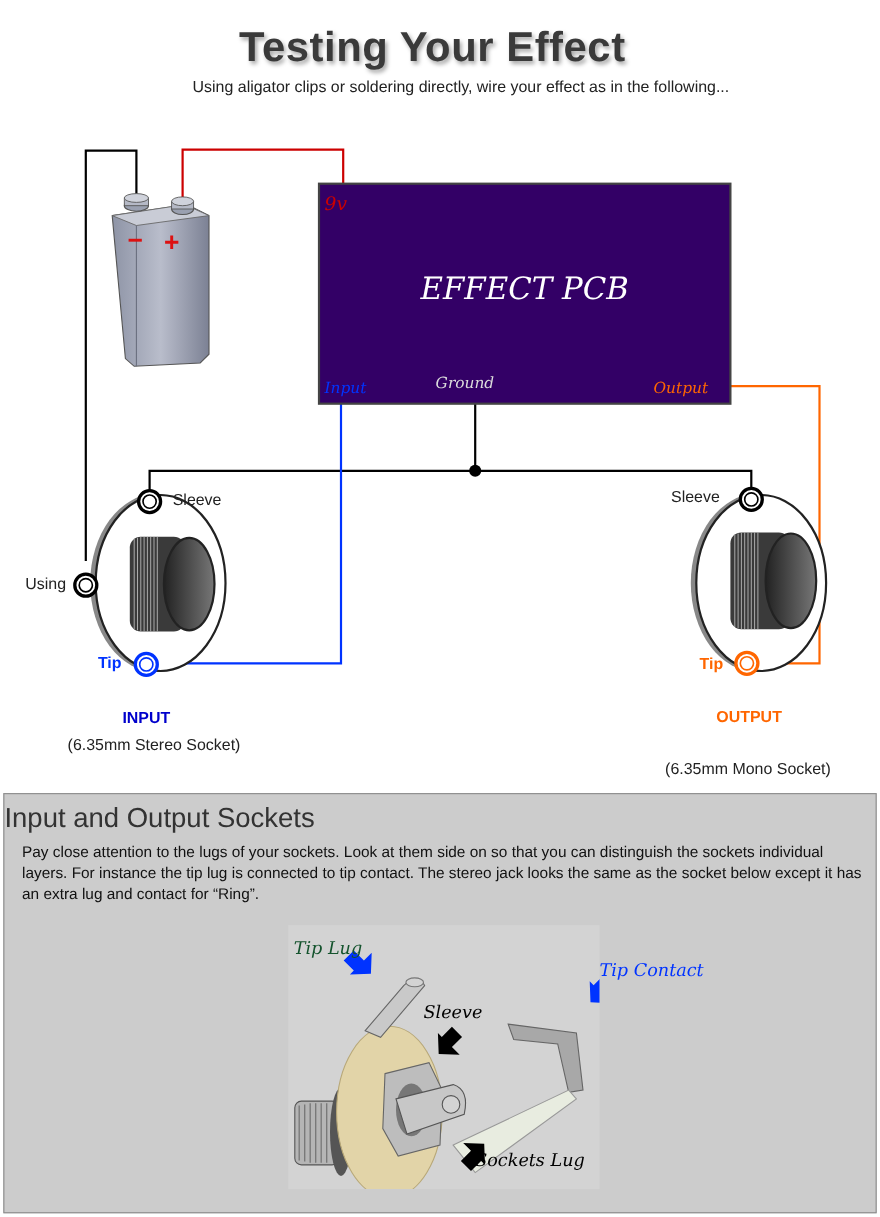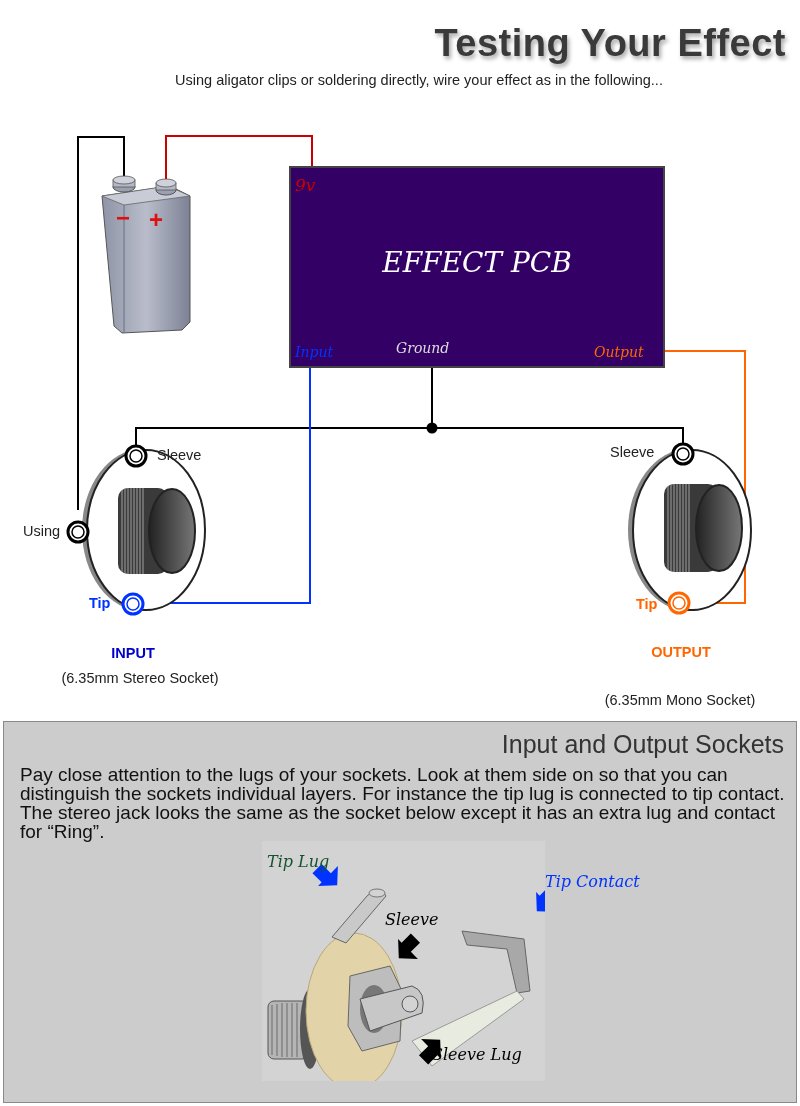--- a/index.html
+++ b/index.html
@@ -1,26 +1,26 @@
 <!DOCTYPE html>
 <html><head>
 <meta charset="utf-8">
 <style>
   html, body { margin:0; padding:0; background:#ffffff; }
   body { width:800px; height:1106px; position:relative; overflow:hidden; font-family:"Liberation Sans", sans-serif; }
-  .title { position:absolute; left:0; top:22px; width:786px; text-align:right; font-size:38px; font-weight:bold; color:#3a3a3a; text-shadow:2px 3px 4px rgba(0,0,0,0.35); letter-spacing:0.5px; }
+  .title { position:absolute; left:0; top:22px; width:786px; text-align:center; font-size:38px; font-weight:bold; color:#3a3a3a; text-shadow:2px 3px 4px rgba(0,0,0,0.35); letter-spacing:0.5px; }
   .subtitle { position:absolute; left:0; top:72px; width:838px; text-align:center; font-size:14.5px; color:#222; }
   svg.diagram { position:absolute; left:0; top:0; }
   .hand { font-family:"DejaVu Serif", serif; font-style:italic; }
   .lbl { position:absolute; font-size:14.5px; color:#222; }
   .sock-title { position:absolute; font-size:14.5px; font-weight:bold; text-align:center; }
   .sock-sub { position:absolute; font-size:14.5px; color:#222; text-align:center; }
   .greybox { position:absolute; left:3px; top:721px; width:792px; height:380px; background:#cccccc; border:1px solid #8a8a8a; }
-  .gb-title { position:absolute; left:0; top:8px; width:780px; text-align:right; font-size:25px; color:#333; }
-  .gb-text { position:absolute; left:16px; top:43px; width:765px; font-size:19px; line-height:19px; color:#111; }
+  .gb-title { position:absolute; left:0; top:8px; width:780px; text-align:left; font-size:25px; color:#333; }
+  .gb-text { position:absolute; left:16px; top:43px; width:765px; font-size:14px; line-height:19px; color:#111; }
   .photo { position:absolute; left:258px; top:119px; width:283px; height:240px; background:#d3d3d3; }
 </style>
 </head>
 <body>
 
 <div class="title">Testing Your Effect</div>
 <div class="subtitle">Using aligator clips or soldering directly, wire your effect as in the following...</div>
 
 <svg class="diagram" width="800" height="715" viewBox="0 0 800 715">
   <defs>
@@ -167,14 +167,14 @@
       <polygon points="57,22 70,22 70,35 80,35 66,48 52,35 57,35" fill="#0033ff" transform="rotate(-45 66 35)"></polygon>
       <polygon points="275,48 288,48 288,61 298,61 284,74 270,61 275,61" fill="#0033ff" transform="rotate(45 284 61)"></polygon>
       <polygon points="137,95 150,95 150,108 160,108 146,121 132,108 137,108" fill="#000" transform="rotate(45 146 108)"></polygon>
       <polygon points="160,195 173,195 173,208 183,208 169,221 155,208 160,208" fill="#000" transform="rotate(-135 169 208)"></polygon>
     </svg>
   </div>
 
   <div class="hand" style="position:absolute; left:263px; top:130px; font-size:16px; color:#14532d;">Tip Lug</div>
   <div class="hand" style="position:absolute; left:541px; top:150px; font-size:16px; color:#0033ff;text-align:center;">Tip Contact</div>
   <div class="hand" style="position:absolute; left:381px; top:188px; font-size:16px; color:#000;">Sleeve</div>
-  <div class="hand" style="position:absolute; left:428px; top:323px; font-size:16px; color:#000;">Sleeve Lug</div>
+  <div class="hand" style="position:absolute; left:428px; top:323px; font-size:16px; color:#000;">Sockets Lug</div>
 </div>
 
 </body></html>

